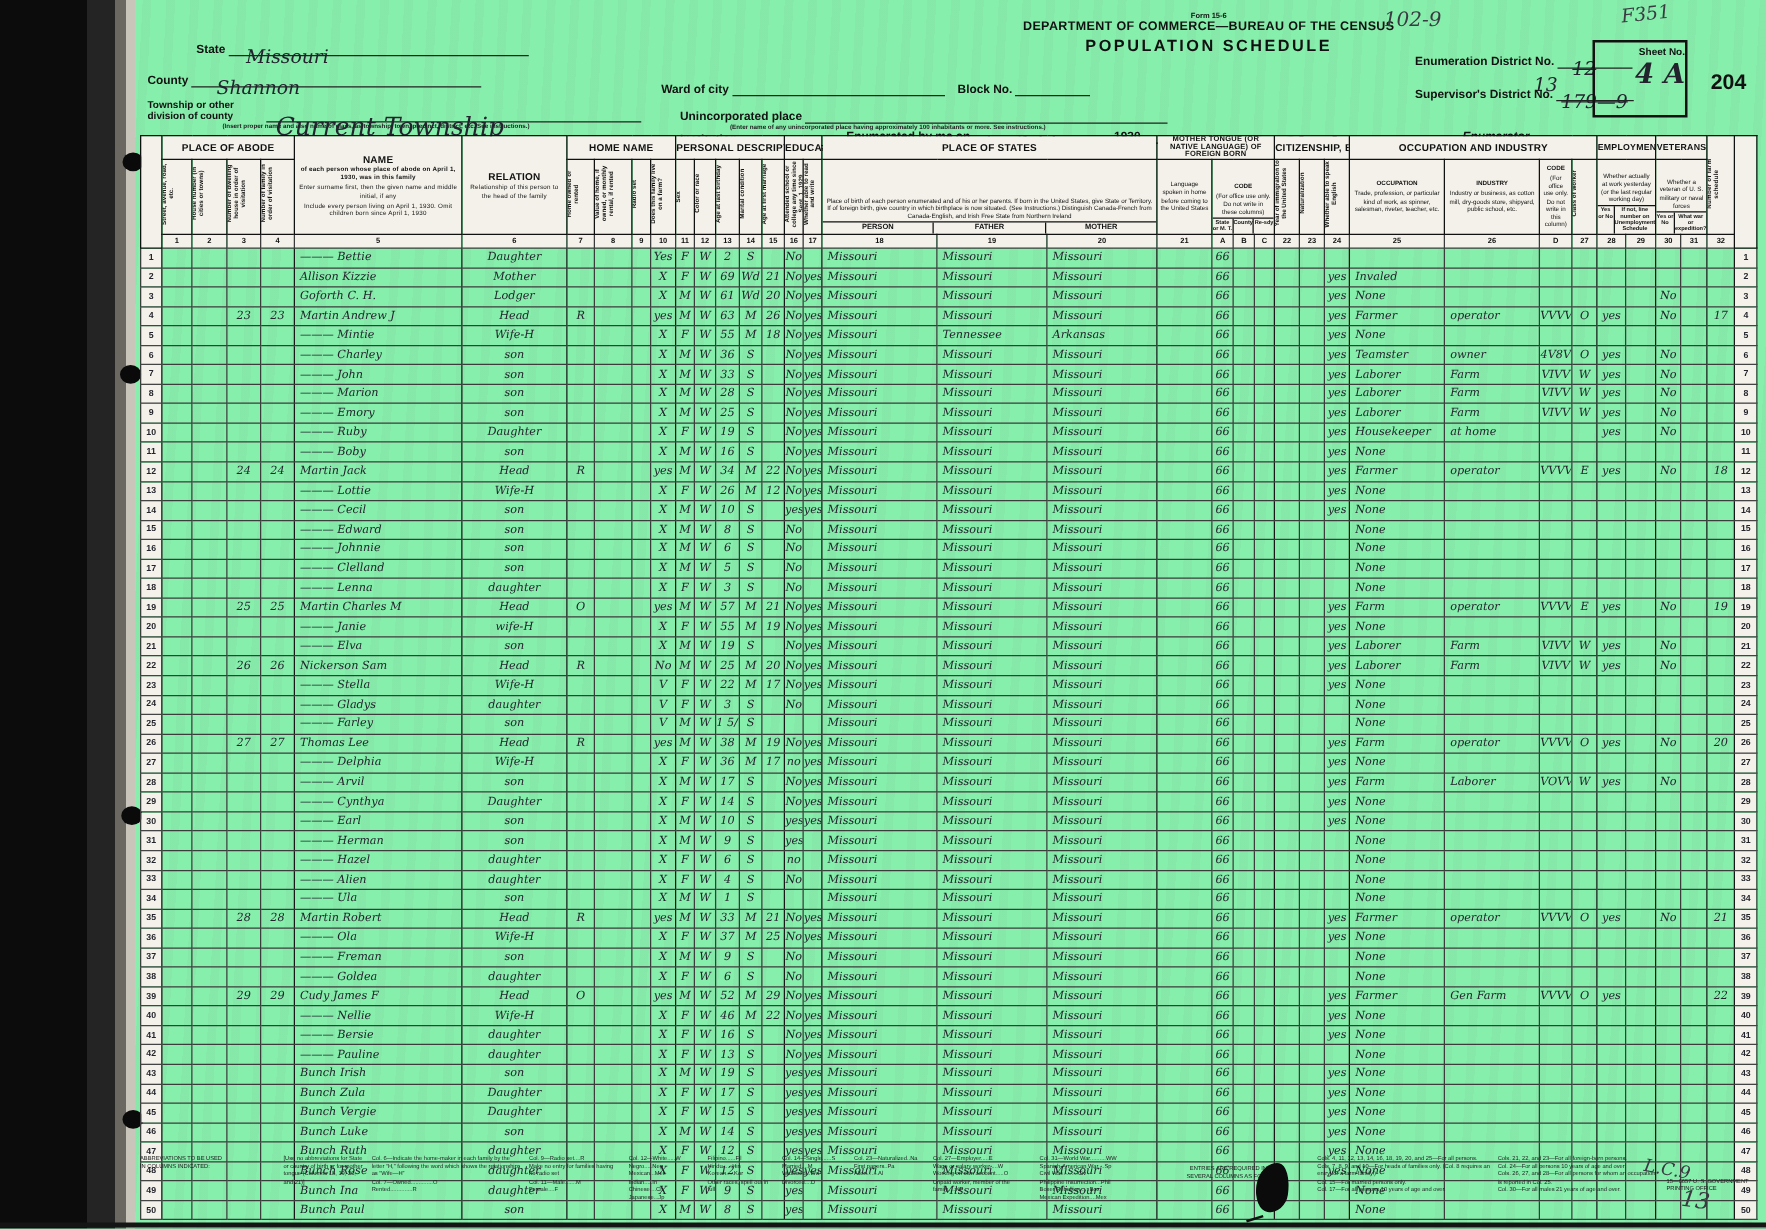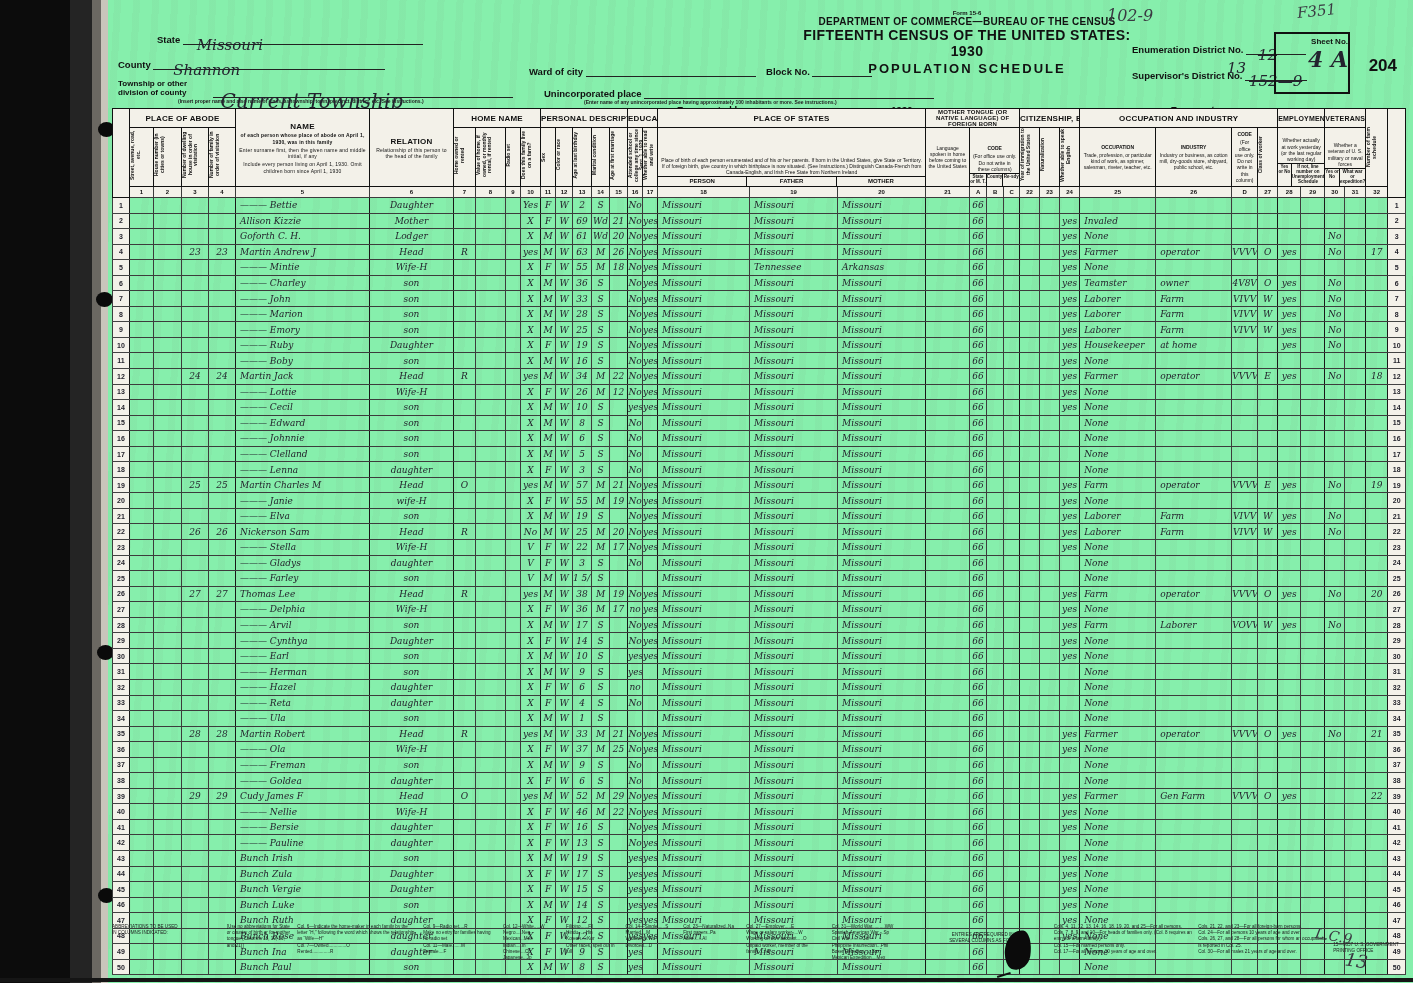--- a/index.html
+++ b/index.html
@@ -64,21 +64,20 @@
   <div class="binding"></div>
   <div class="punch" style="left:98px;top:122px;"></div>
   <div class="punch" style="left:96px;top:292px;"></div>
   <div class="punch" style="left:97px;top:645px;"></div>
   <div class="punch" style="left:98px;top:888px;"></div>
 
   <div class="hdr">
     <div class="center-title">
       <div class="ft1">Form 15-6</div>
       <div class="ft2">DEPARTMENT OF COMMERCE—BUREAU OF THE CENSUS</div>
-      <div class="ft3">FIFTEENTH CENSUS OF THE UNITED STATES: 1930</div>
       <div class="ft4">POPULATION SCHEDULE</div>
     </div>
 
     <div class="fld" style="left:6px;top:30px;margin-left:39px;">
       <span class="lab">State</span>
       <span class="rule" style="width:240px;"><span class="hwbig" style="position:relative;top:2px;left:14px;">Missouri</span></span>
     </div>
     <div class="fld" style="left:6px;top:55px;">
       <span class="lab">County</span>
       <span class="rule" style="width:232px;"><span class="hwbig" style="position:relative;top:2px;left:20px;">Shannon</span></span>
@@ -109,21 +108,21 @@
     <div class="fld pencil" style="left:995px;top:2px;font-size:16px;">102-9</div>
     <div class="fld pencil" style="left:1185px;top:-2px;font-size:15px;transform:rotate(-6deg);">F351</div>
 
     <div class="fld" style="left:1020px;top:40px;">
       <span class="lab">Enumeration District No.</span>
       <span class="rule" style="width:60px;"><span class="hwbig strike" style="position:relative;top:2px;left:12px;">12</span></span>
     </div>
     <div class="fld hwbig" style="left:1115px;top:55px;">13</div>
     <div class="fld" style="left:1020px;top:66px;">
       <span class="lab">Supervisor's District No.</span>
-      <span class="rule" style="width:62px;"><span class="hwbig strike" style="position:relative;top:2px;left:4px;">152—9</span></span>
+      <span class="rule" style="width:62px;"><span class="hwbig strike" style="position:relative;top:2px;left:4px;">179—9</span></span>
     </div>
 
     <div class="sheetbox">
       <div style="font-size:8px;font-weight:bold;padding-top:3px;">Sheet No.</div>
       <div class="hwbig" style="font-size:22px;font-weight:bold;">4 A</div>
     </div>
     <div class="pagenum">204</div>
 
     <div class="fld" style="left:565px;top:100px;">
       <span class="lab">Enumerated by me on</span>
@@ -1587,21 +1586,21 @@
           <td class="gb"></td>
           <td class="gb"></td>
           <td class="ln">32</td>
         </tr>
         <tr>
           <td class="ln gb">33</td>
           <td></td>
           <td></td>
           <td></td>
           <td class="gb"></td>
-          <td class="gb nm">——— Reta</td>
+          <td class="gb nm">——— Alien</td>
           <td class="gb">daughter</td>
           <td></td>
           <td></td>
           <td></td>
           <td class="gb">X</td>
           <td>F</td>
           <td>W</td>
           <td>4</td>
           <td>S</td>
           <td class="gb"></td>

